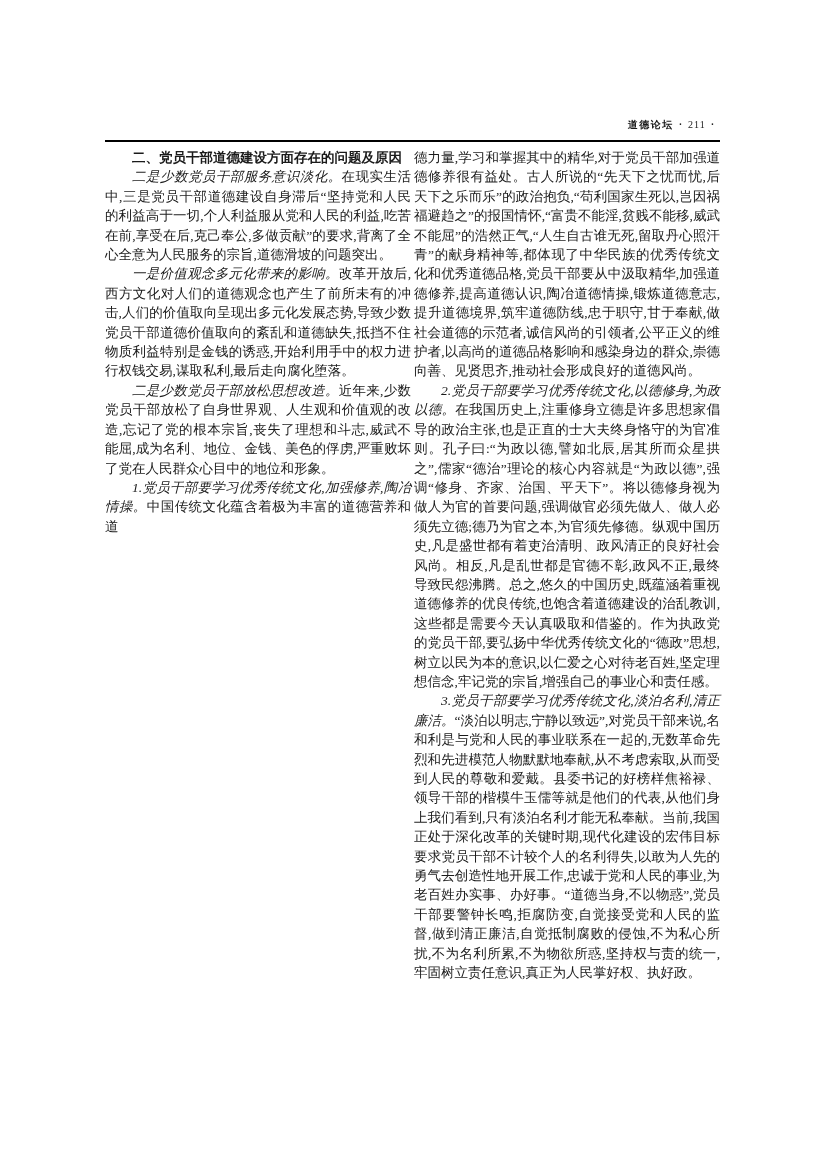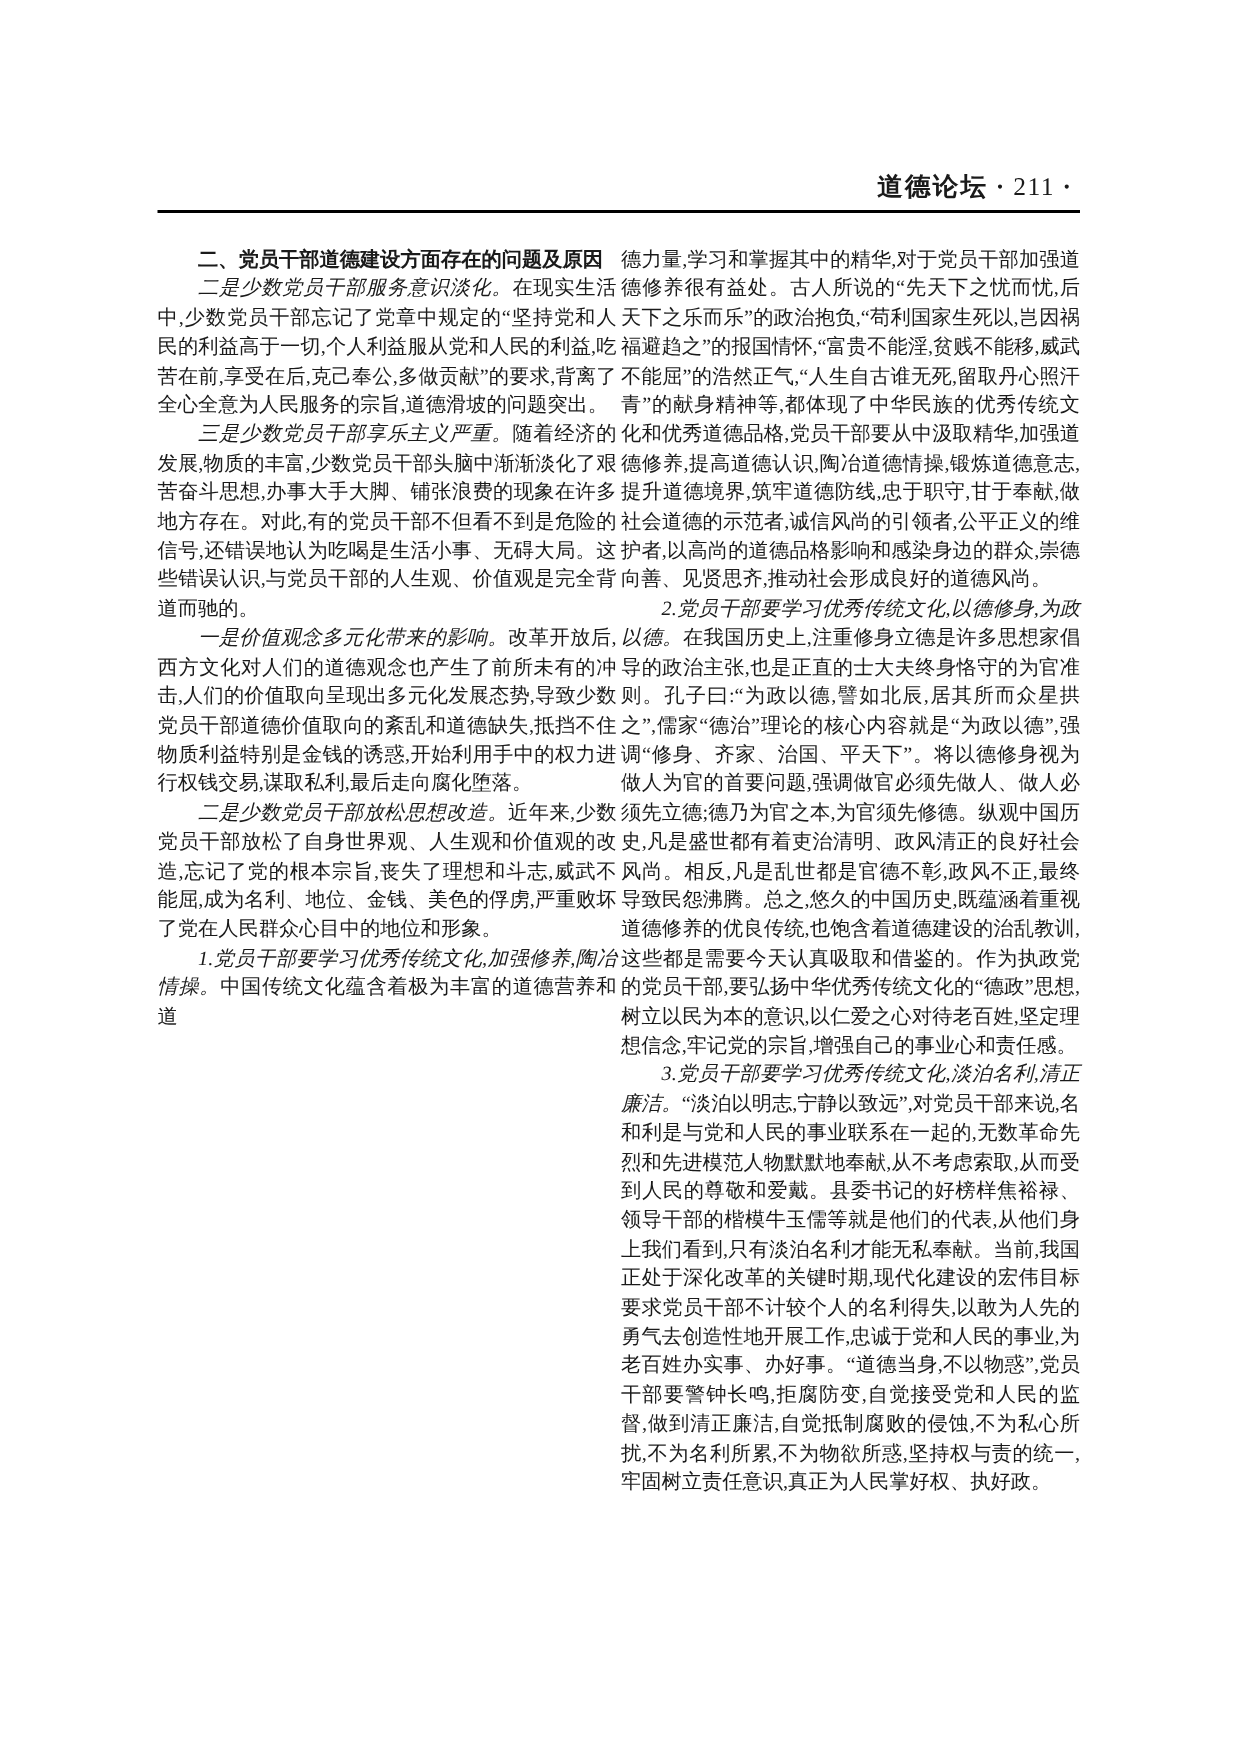--- a/index.html
+++ b/index.html
@@ -12,21 +12,21 @@
     color: #1a1a1a;
     overflow: hidden;
   }
   .content {
     padding: 116px 106px 0 105px;
   }
   .page-header {
     display: flex;
     justify-content: flex-end;
     align-items: baseline;
-    font-size: 17px;
+    font-size: 10px;
     line-height: 17px;
     text-align: center;
   }
   .journal {
     font-family: "Liberation Sans", "DejaVu Sans", sans-serif;
     font-weight: bold;
     letter-spacing: 1.5px;
   }
   .pageinfo {
     font-family: "Liberation Serif", "DejaVu Serif", serif;
@@ -34,21 +34,21 @@
   }
   .dot { margin: 0 5px; font-weight: bold; }
   .rule {
     height: 0;
     border-top: 2px solid #000000;
     margin-top: 7px;
   }
   .columns {
     display: flex;
     gap: 3px;
-    margin-top: 21px;
+    margin-top: 6px;
   }
   .col {
     flex: 1;
     min-width: 0;
     font-family: "Liberation Serif", "DejaVu Serif", serif;
     font-size: 13.5px;
     line-height: 19.4px;
     text-align: justify;
     text-justify: inter-ideograph;
   }
@@ -73,22 +73,21 @@
       <span class="journal">道德论坛</span>
       <span class="pageinfo"><span class="dot">·</span><span>211</span><span class="dot">·</span></span>
     </div>
 
     <div class="rule"></div>
 
     <div class="columns">
 
       <div class="col">
         <h3 class="heading">二、党员干部道德建设方面存在的问题及原因</h3>
-        <p class="para"><i class="lead">二是少数党员干部服务意识淡化。</i><span>在现实生活中,少数党员干部忘记了党章中规定的“坚持党和人民的利益高于一切,个人利益服从党和人民的利益,吃苦在前,享受在后,克己奉公,多做贡献”的要求,背离了全心全意为人民服务的宗旨,道德滑坡的问题突出。</span></p>
-        <p class="para"><i class="lead">三是少数党员干部享乐主义严重。</i><span>随着经济的发展,物质的丰富,少数党员干部头脑中渐渐淡化了艰苦奋斗思想,办事大手大脚、铺张浪费的现象在许多地方存在。对此,有的党员干部不但看不到是危险的信号,还错误地认为吃喝是生活小事、无碍大局。这些错误认识,与党员干部的人生观、价值观是完全背道而驰的。</span></p>
+        <p class="para"><i class="lead">二是少数党员干部服务意识淡化。</i><span>在现实生活中,三是党员干部道德建设自身滞后“坚持党和人民的利益高于一切,个人利益服从党和人民的利益,吃苦在前,享受在后,克己奉公,多做贡献”的要求,背离了全心全意为人民服务的宗旨,道德滑坡的问题突出。</span></p>
         <p class="para"><i class="lead">一是价值观念多元化带来的影响。</i><span>改革开放后,西方文化对人们的道德观念也产生了前所未有的冲击,人们的价值取向呈现出多元化发展态势,导致少数党员干部道德价值取向的紊乱和道德缺失,抵挡不住物质利益特别是金钱的诱惑,开始利用手中的权力进行权钱交易,谋取私利,最后走向腐化堕落。</span></p>
         <p class="para"><i class="lead">二是少数党员干部放松思想改造。</i><span>近年来,少数党员干部放松了自身世界观、人生观和价值观的改造,忘记了党的根本宗旨,丧失了理想和斗志,威武不能屈,成为名利、地位、金钱、美色的俘虏,严重败坏了党在人民群众心目中的地位和形象。</span></p>
         <p class="para"><i class="lead">1.党员干部要学习优秀传统文化,加强修养,陶冶情操。</i><span>中国传统文化蕴含着极为丰富的道德营养和道</span></p>
       </div>
 
       <div class="col">
         <p class="para cont"><span>德力量,学习和掌握其中的精华,对于党员干部加强道德修养很有益处。古人所说的“先天下之忧而忧,后天下之乐而乐”的政治抱负,“苟利国家生死以,岂因祸福避趋之”的报国情怀,“富贵不能淫,贫贱不能移,威武不能屈”的浩然正气,“人生自古谁无死,留取丹心照汗青”的献身精神等,都体现了中华民族的优秀传统文化和优秀道德品格,党员干部要从中汲取精华,加强道德修养,提高道德认识,陶冶道德情操,锻炼道德意志,提升道德境界,筑牢道德防线,忠于职守,甘于奉献,做社会道德的示范者,诚信风尚的引领者,公平正义的维护者,以高尚的道德品格影响和感染身边的群众,崇德向善、见贤思齐,推动社会形成良好的道德风尚。</span></p>
         <p class="para"><i class="lead">2.党员干部要学习优秀传统文化,以德修身,为政以德。</i><span>在我国历史上,注重修身立德是许多思想家倡导的政治主张,也是正直的士大夫终身恪守的为官准则。孔子曰:“为政以德,譬如北辰,居其所而众星拱之”,儒家“德治”理论的核心内容就是“为政以德”,强调“修身、齐家、治国、平天下”。将以德修身视为做人为官的首要问题,强调做官必须先做人、做人必须先立德;德乃为官之本,为官须先修德。纵观中国历史,凡是盛世都有着吏治清明、政风清正的良好社会风尚。相反,凡是乱世都是官德不彰,政风不正,最终导致民怨沸腾。总之,悠久的中国历史,既蕴涵着重视道德修养的优良传统,也饱含着道德建设的治乱教训,这些都是需要今天认真吸取和借鉴的。作为执政党的党员干部,要弘扬中华优秀传统文化的“德政”思想,树立以民为本的意识,以仁爱之心对待老百姓,坚定理想信念,牢记党的宗旨,增强自己的事业心和责任感。</span></p>
         <p class="para"><i class="lead">3.党员干部要学习优秀传统文化,淡泊名利,清正廉洁。</i><span>“淡泊以明志,宁静以致远”,对党员干部来说,名和利是与党和人民的事业联系在一起的,无数革命先烈和先进模范人物默默地奉献,从不考虑索取,从而受到人民的尊敬和爱戴。县委书记的好榜样焦裕禄、领导干部的楷模牛玉儒等就是他们的代表,从他们身上我们看到,只有淡泊名利才能无私奉献。当前,我国正处于深化改革的关键时期,现代化建设的宏伟目标要求党员干部不计较个人的名利得失,以敢为人先的勇气去创造性地开展工作,忠诚于党和人民的事业,为老百姓办实事、办好事。“道德当身,不以物惑”,党员干部要警钟长鸣,拒腐防变,自觉接受党和人民的监督,做到清正廉洁,自觉抵制腐败的侵蚀,不为私心所扰,不为名利所累,不为物欲所惑,坚持权与责的统一,牢固树立责任意识,真正为人民掌好权、执好政。</span></p>
       </div>

